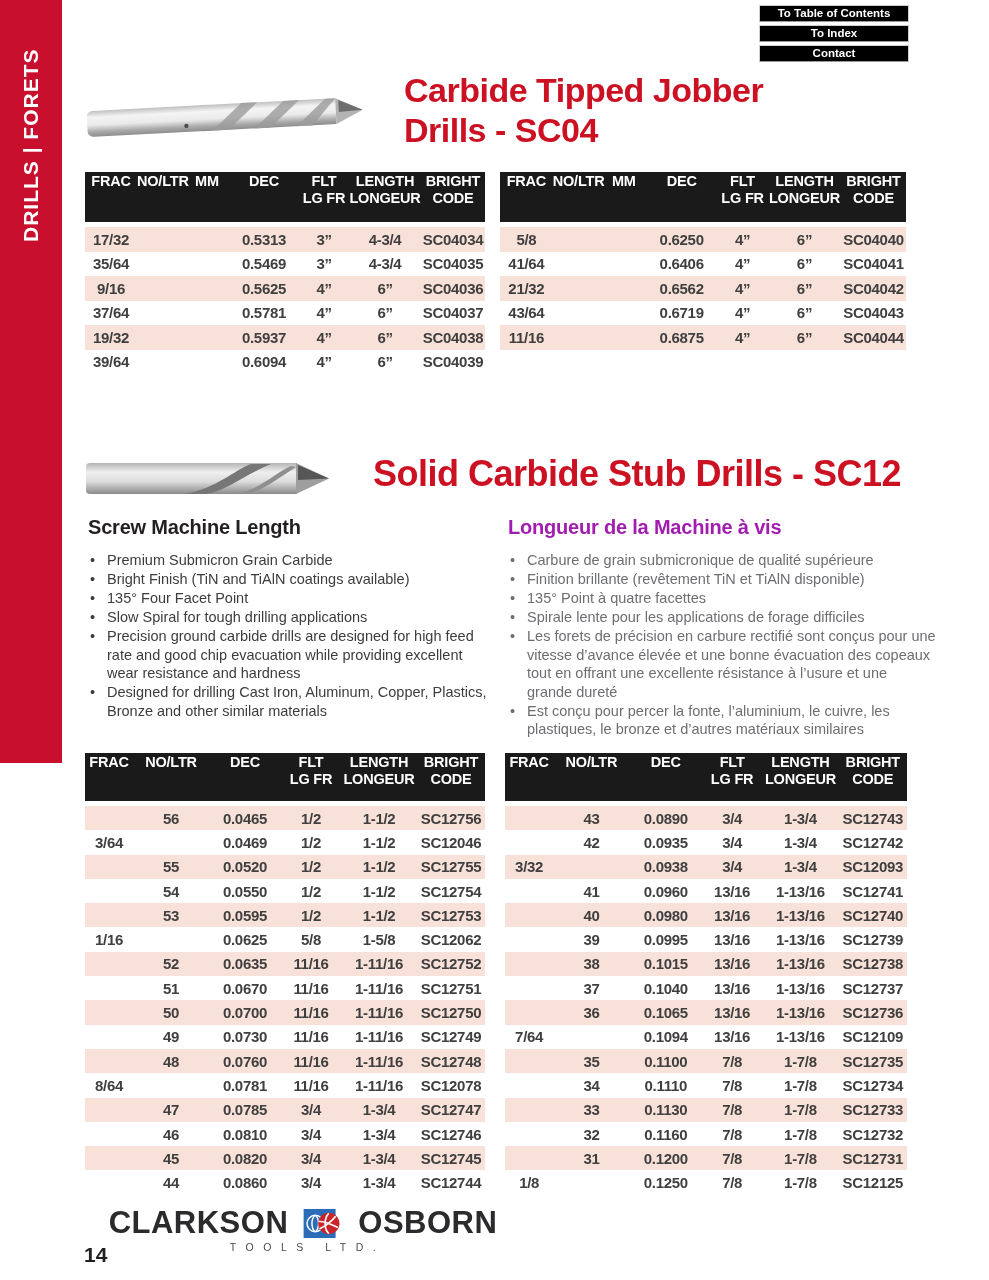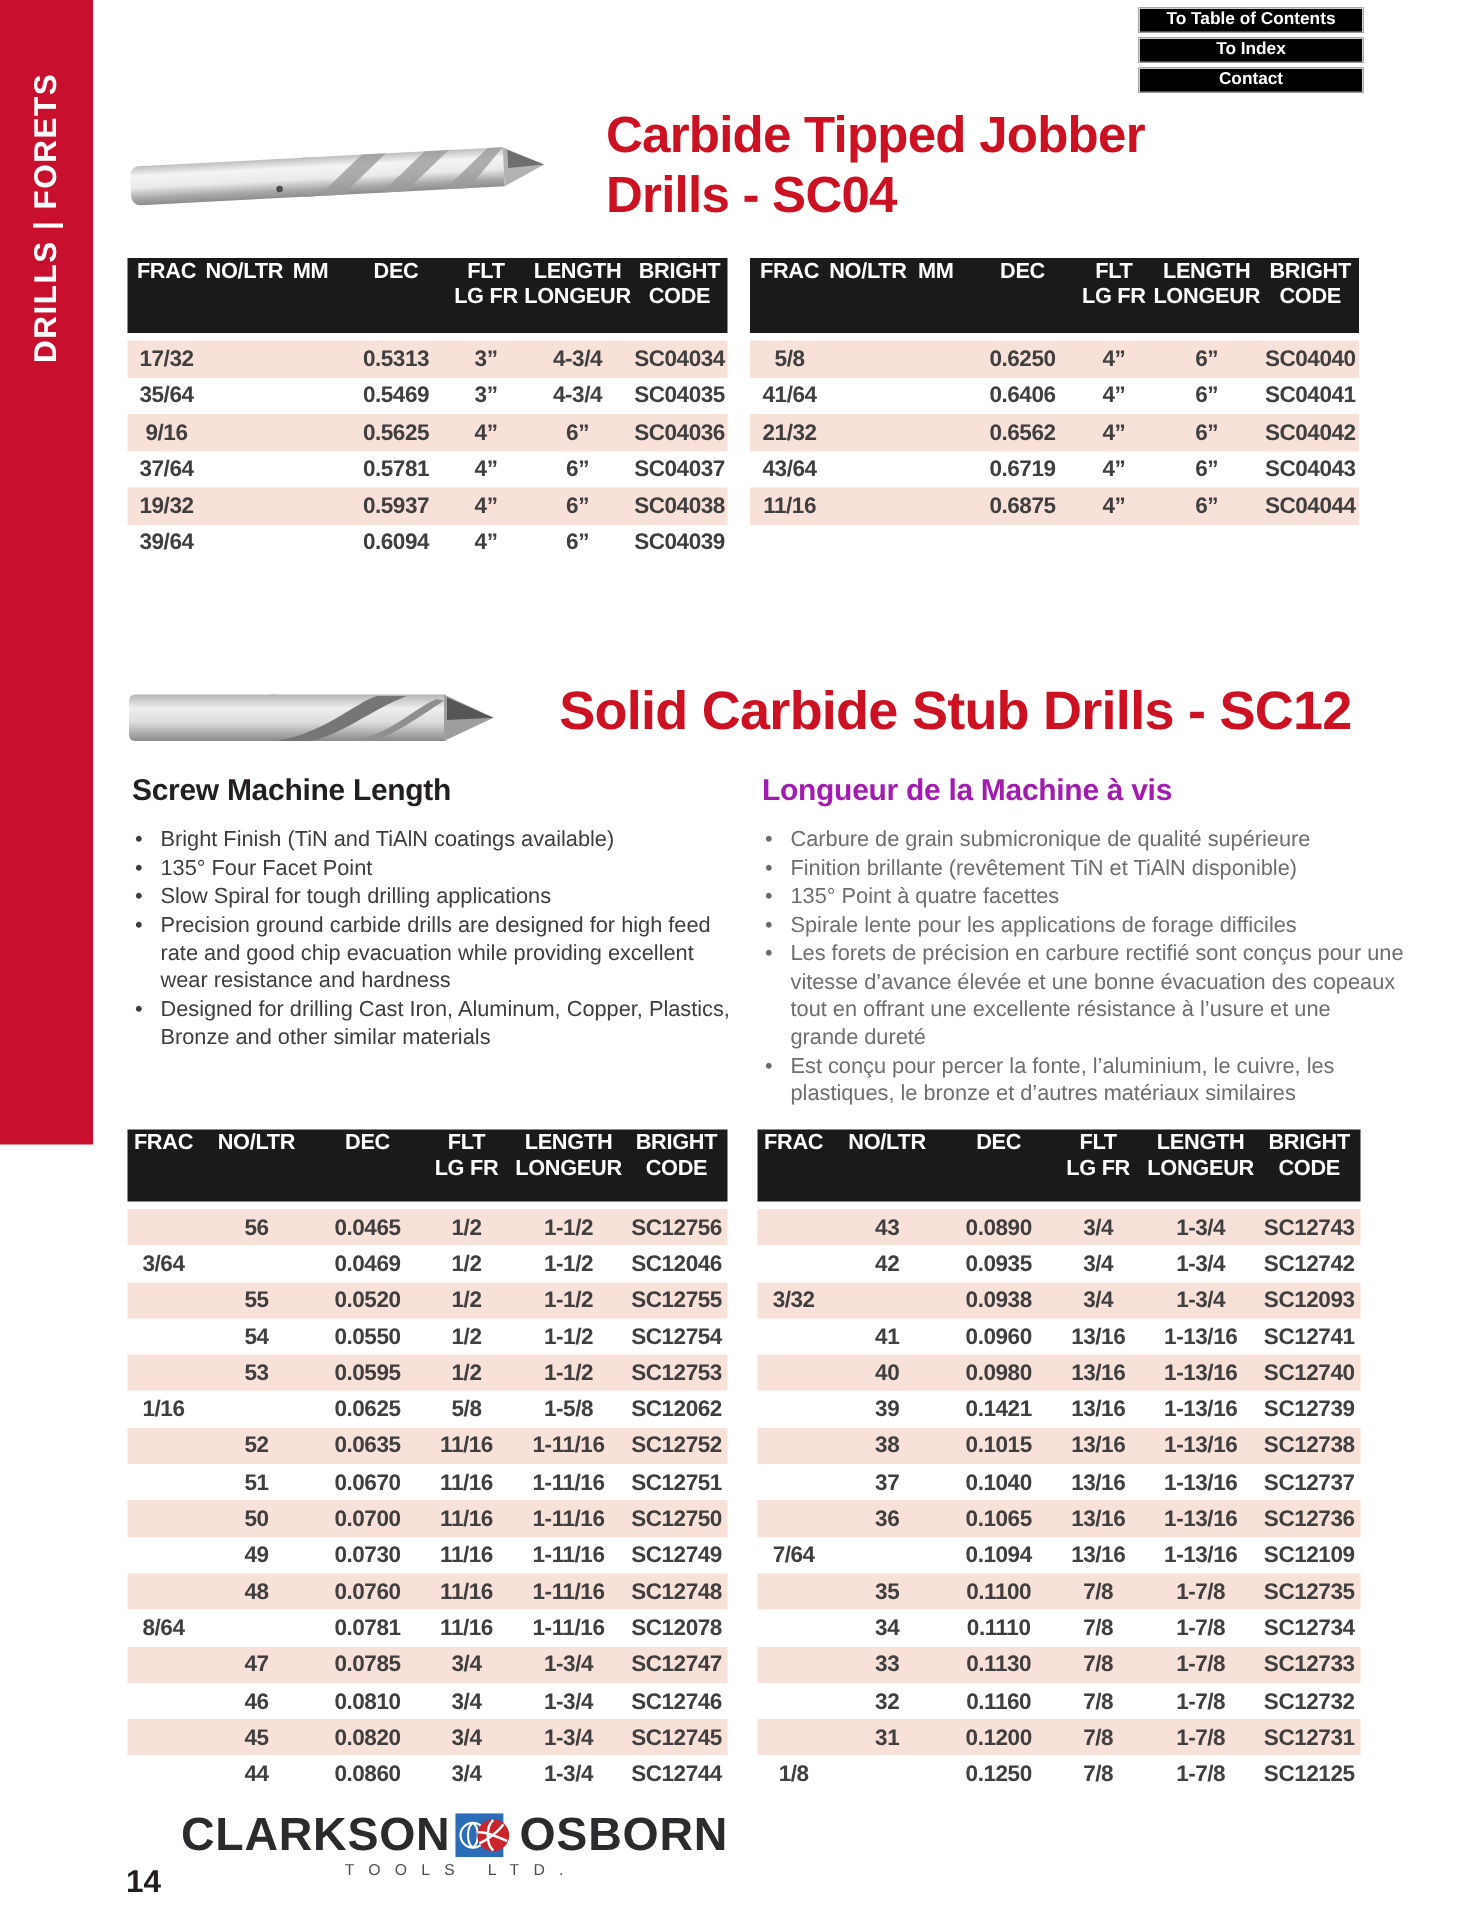--- a/index.html
+++ b/index.html
@@ -50,21 +50,21 @@
   .feat-head.fr{left:508px;top:516px;color:#a21caf;}
   .bullets{position:absolute;margin:0;padding:0;list-style:none;font-size:14.5px;line-height:18.5px;}
   .bullets.en{left:88px;top:551px;width:400px;color:#3d3d3d;}
   .bullets.fr{left:508px;top:551px;width:428px;color:#6D6E71;}
   .bullets li{position:relative;padding-left:19px;margin-bottom:0.5px;}
   .bullets li::before{content:"•";position:absolute;left:2px;top:0;}
 
   
   .page-num{position:absolute;left:84px;top:1212px;font-size:21px;font-weight:bold;color:#231F20;margin-top:31px;}
   .logo{position:absolute;left:138px;top:1205px;width:330px;display:flex;flex-direction:column;align-items:center;}
-  .logo-row{display:flex;align-items:center;gap:3px;}
+  .logo-row{display:flex;align-items:center;gap:15px;}
   .logo-word{font-size:31px;font-weight:800;color:#2b2b2d;letter-spacing:0.5px;}
   .logo-sub{font-size:10.5px;color:#4c4c4e;letter-spacing:9.5px;margin-top:0px;padding-left:9px;}
 </style>
 </head>
 <body>
 
 <div class="page">
 
   <div class="sidebar"></div>
   <div class="sidebar-label">DRILLS | FORETS</div>
@@ -288,20 +288,21 @@
       <path d="M152 46 C177 41 194 23 207 18 L212 19 C197 29 177 43 164 46 Z" fill="#8f8f8f"></path>
       <path d="M212 15 L245 30.5 L212 46 Z" fill="#9e9e9e"></path>
       <path d="M214 17 L245 30.5 L214 32 Z" fill="#565656"></path>
     </svg>
   </div>
 
   <div class="title2">Solid Carbide Stub Drills - SC12</div>
 
   <div class="feat-head en">Screw Machine Length</div>
   <ul class="bullets en">
+      <li>Premium Submicron Grain Carbide</li>
       <li>Bright Finish (TiN and TiAlN coatings available)</li>
       <li>135° Four Facet Point</li>
       <li>Slow Spiral for tough drilling applications</li>
       <li>Precision ground carbide drills are designed for high feed rate and good chip evacuation while providing excellent wear resistance and hardness</li>
       <li>Designed for drilling Cast Iron, Aluminum, Copper, Plastics, Bronze and other similar materials</li>
     </ul>
 
   <div class="feat-head fr">Longueur de la Machine à vis</div>
   <ul class="bullets fr">
       <li>Carbure de grain submicronique de qualité supérieure</li>
@@ -534,21 +535,21 @@
           <div class="tcell c0"></div>
           <div class="tcell c1">40</div>
           <div class="tcell c2">0.0980</div>
           <div class="tcell c3">13/16</div>
           <div class="tcell c4">1-13/16</div>
           <div class="tcell c5">SC12740</div>
         </div>
         <div class="trow">
           <div class="tcell c0"></div>
           <div class="tcell c1">39</div>
-          <div class="tcell c2">0.1421</div>
+          <div class="tcell c2">0.0995</div>
           <div class="tcell c3">13/16</div>
           <div class="tcell c4">1-13/16</div>
           <div class="tcell c5">SC12739</div>
         </div>
         <div class="trow alt">
           <div class="tcell c0"></div>
           <div class="tcell c1">38</div>
           <div class="tcell c2">0.1015</div>
           <div class="tcell c3">13/16</div>
           <div class="tcell c4">1-13/16</div>

